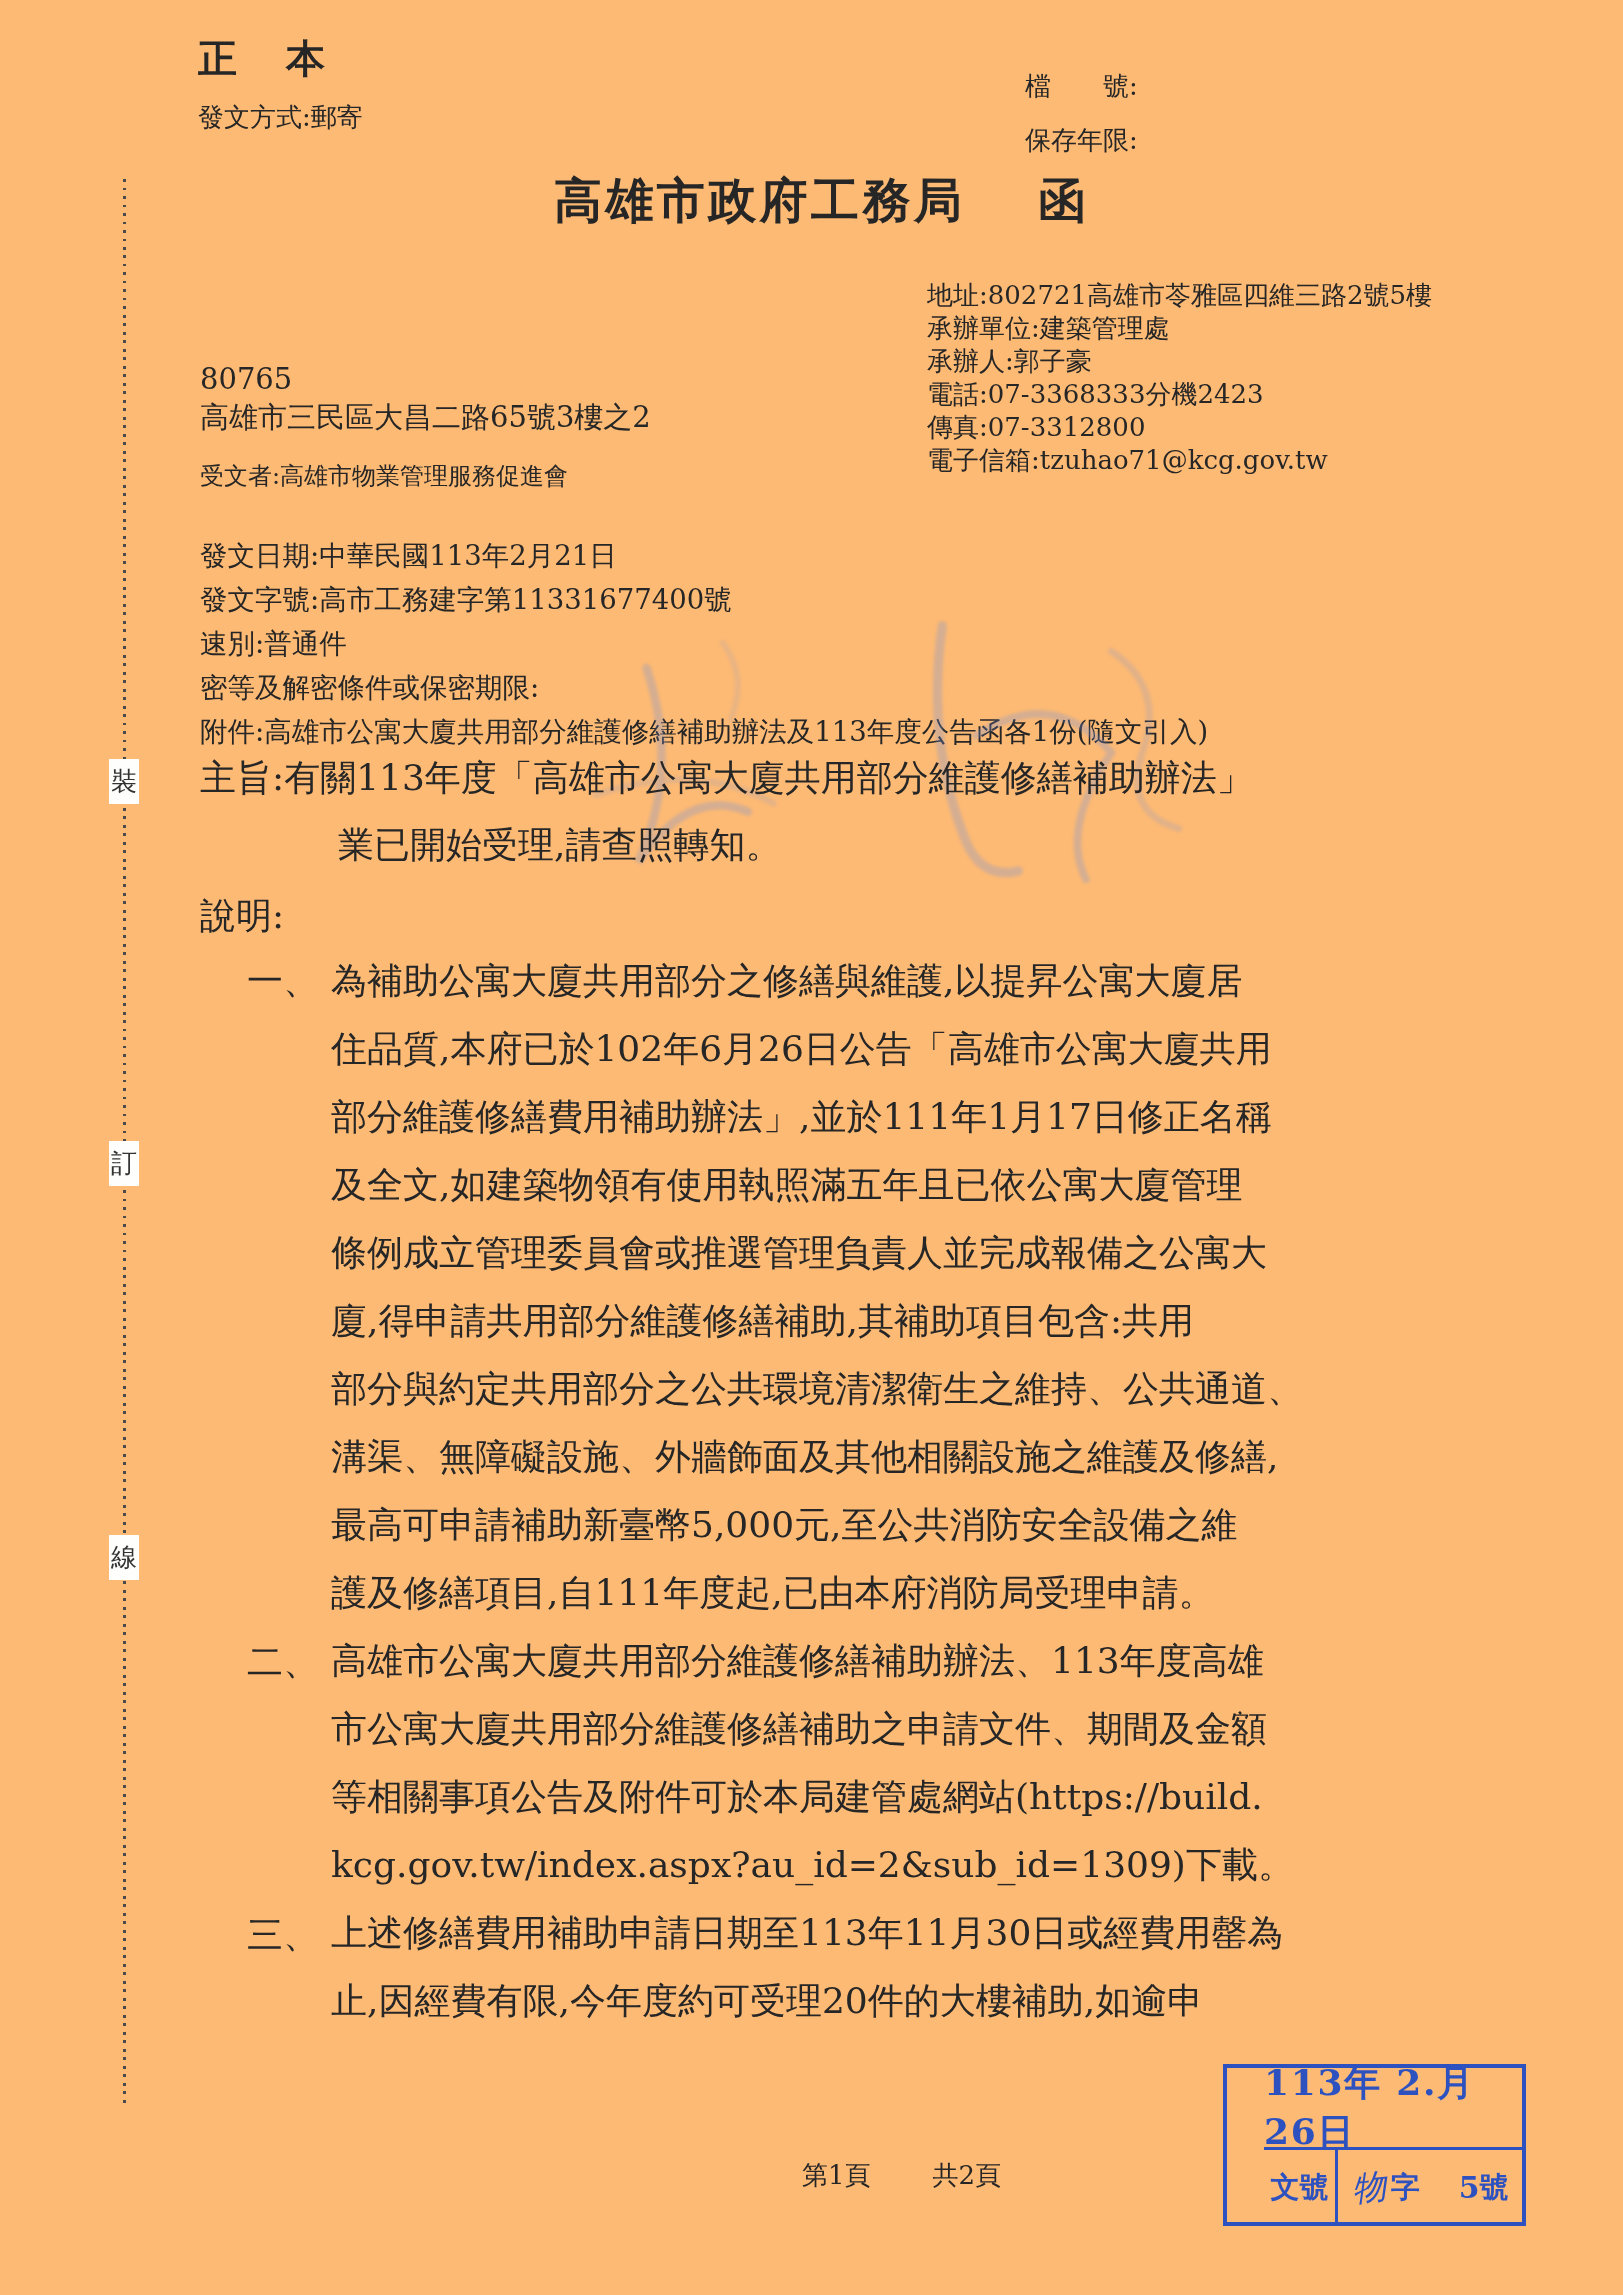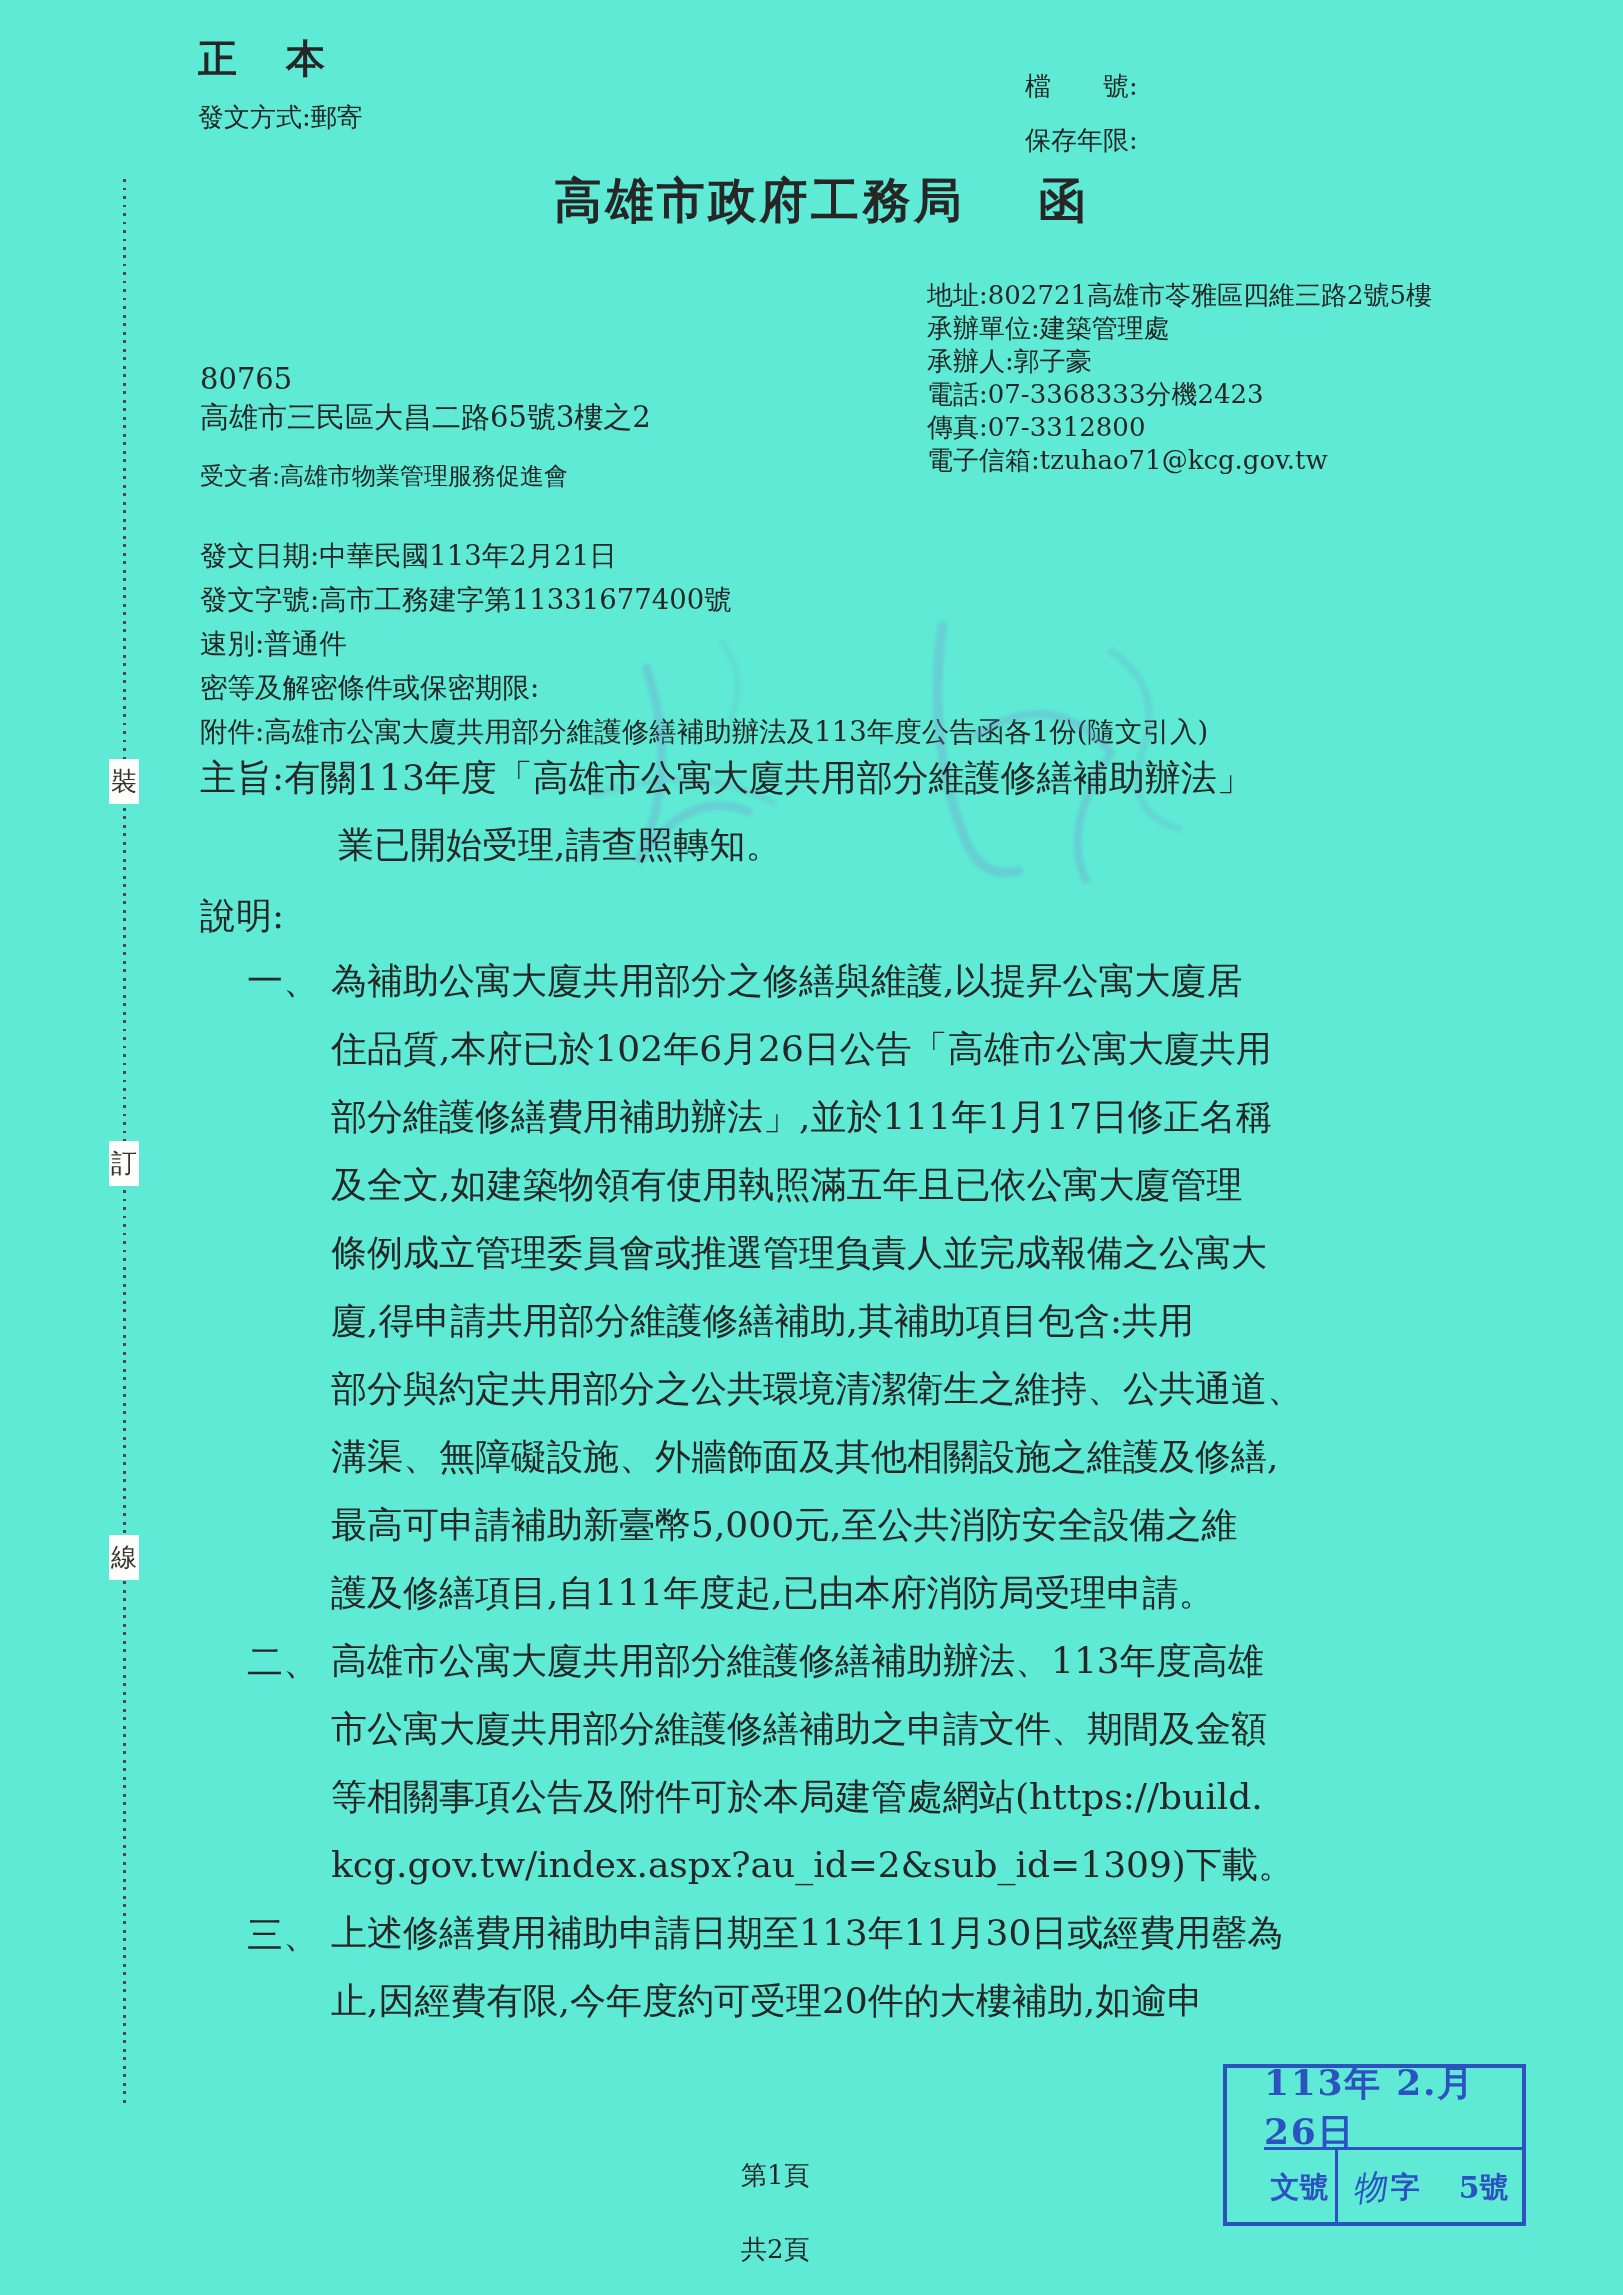--- a/index.html
+++ b/index.html
@@ -1,19 +1,19 @@
 <!DOCTYPE html>
 <html style="font-size:13.5px"><head>
 <meta charset="utf-8">
 <style>
   html,body{margin:0;padding:0;background:#e8e8e8;}
   .page{
     position:relative;
     width:1623px;height:2295px;
-    background:#5eead4;
+    background:#fdba74;
     font-family:"DejaVu Serif","Liberation Serif",serif;
     color:#262626;
     overflow:hidden;
     margin:0 auto;
   }
   .abs{position:absolute;}
   .copy-type{top:32px;left:198px;font-size:39px;letter-spacing:5px;font-weight:600;}
   .delivery{top:100px;left:198px;font-size:26px;}
   .file-no{top:69px;left:1025px;font-size:26px;}
   .retention{top:123px;left:1025px;font-size:26px;}
@@ -31,21 +31,21 @@
   .m1{top:947px;} .m2{top:1628px;} .m3{top:1901px;}
   .dotline{
     left:123px;top:179px;width:2.5px;height:1926px;
     background-image:repeating-linear-gradient(to bottom,#4a4a4a 0 2.5px,transparent 2.5px 8.5px);
   }
   .margin-char{
     left:109px;font-size:26px;color:#333;
     background:#fefefd;padding:5px 0;width:30px;text-align:center;
   }
   .mc1{top:759px;} .mc2{top:1141px;} .mc3{top:1535px;}
-  .footer{top:2158px;left:741px;font-size:26px;display:flex;gap:39px;flex-direction:column;}
+  .footer{top:2158px;left:802px;font-size:26px;display:flex;gap:62px;}
   
   .stamp{
     top:2064px;left:1223px;width:303px;height:162px;
     border:4.2px solid #2d52c0;color:#2d52c0;
     box-sizing:border-box;
     padding-left:37px;
   }
   .stamp-date{
     height:79px;border-bottom:3.4px solid #2d52c0;
     display:flex;align-items:center;justify-content:center;

